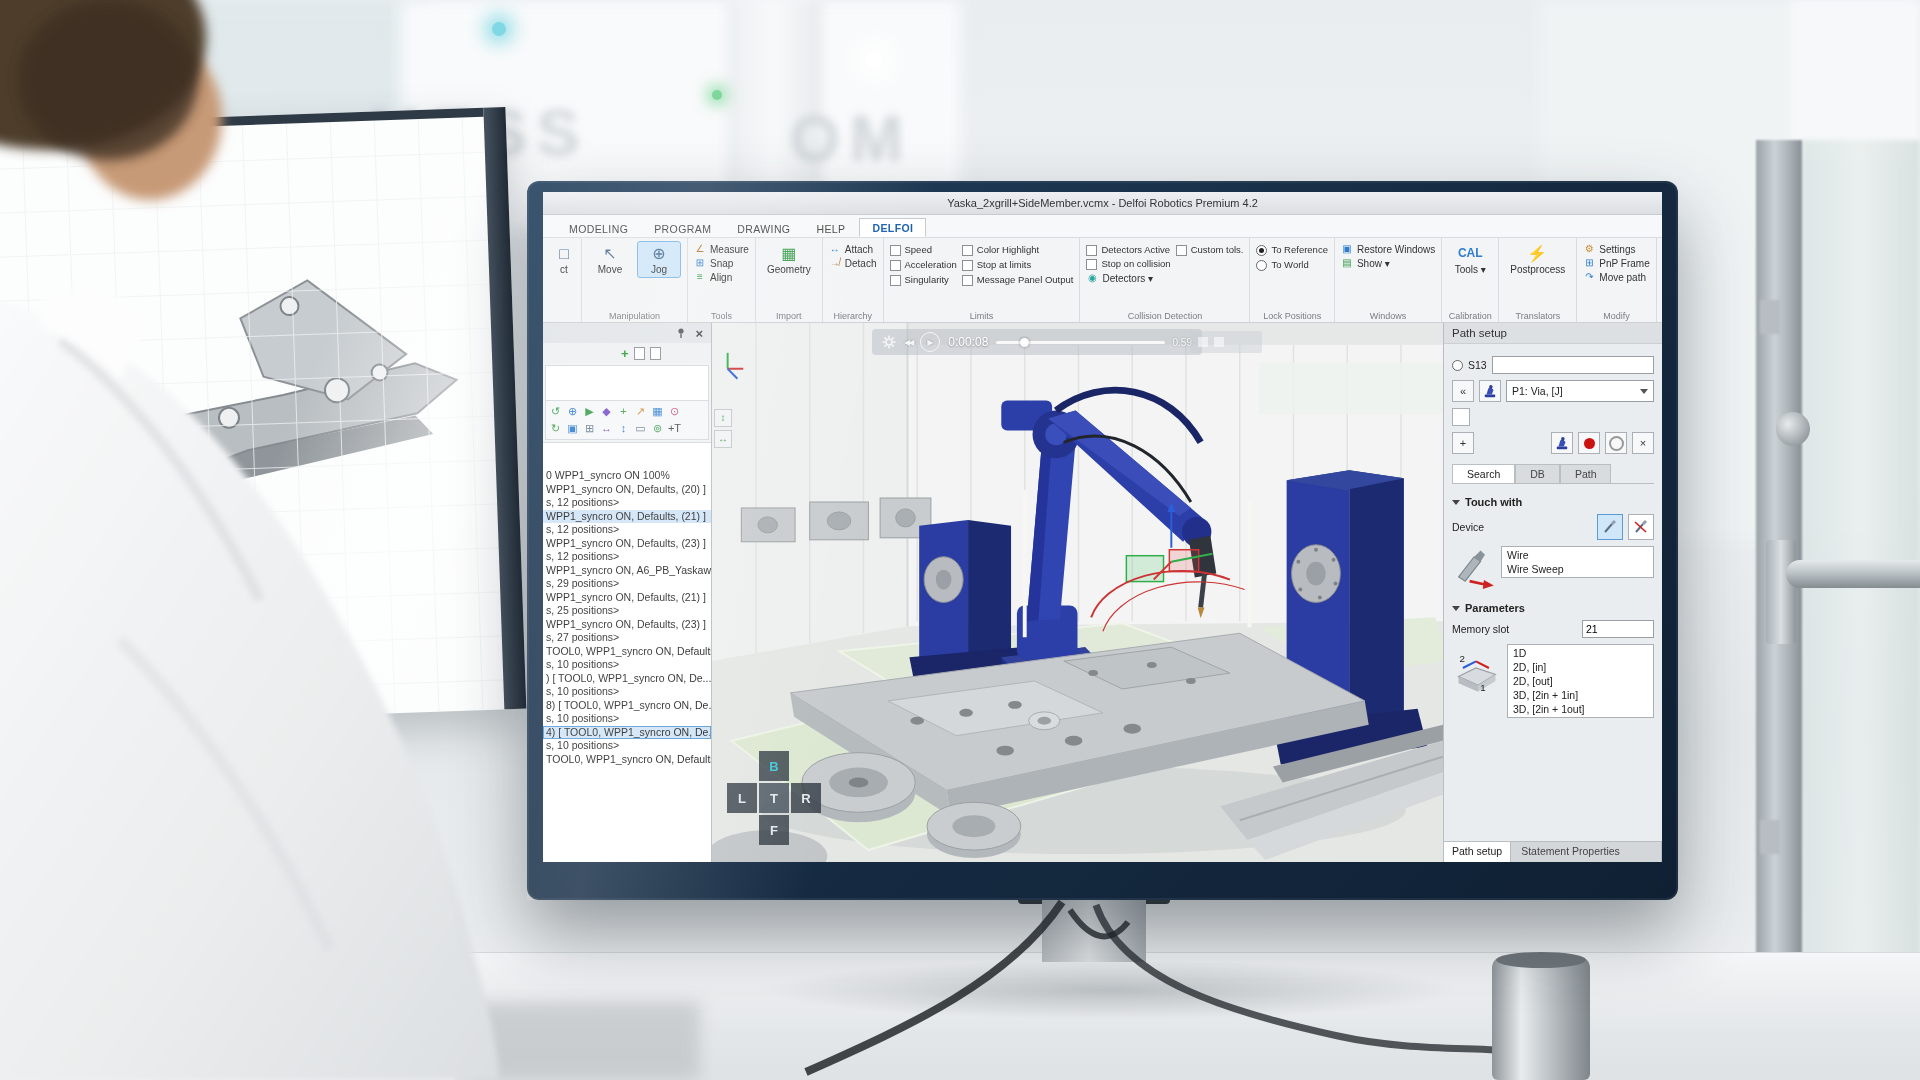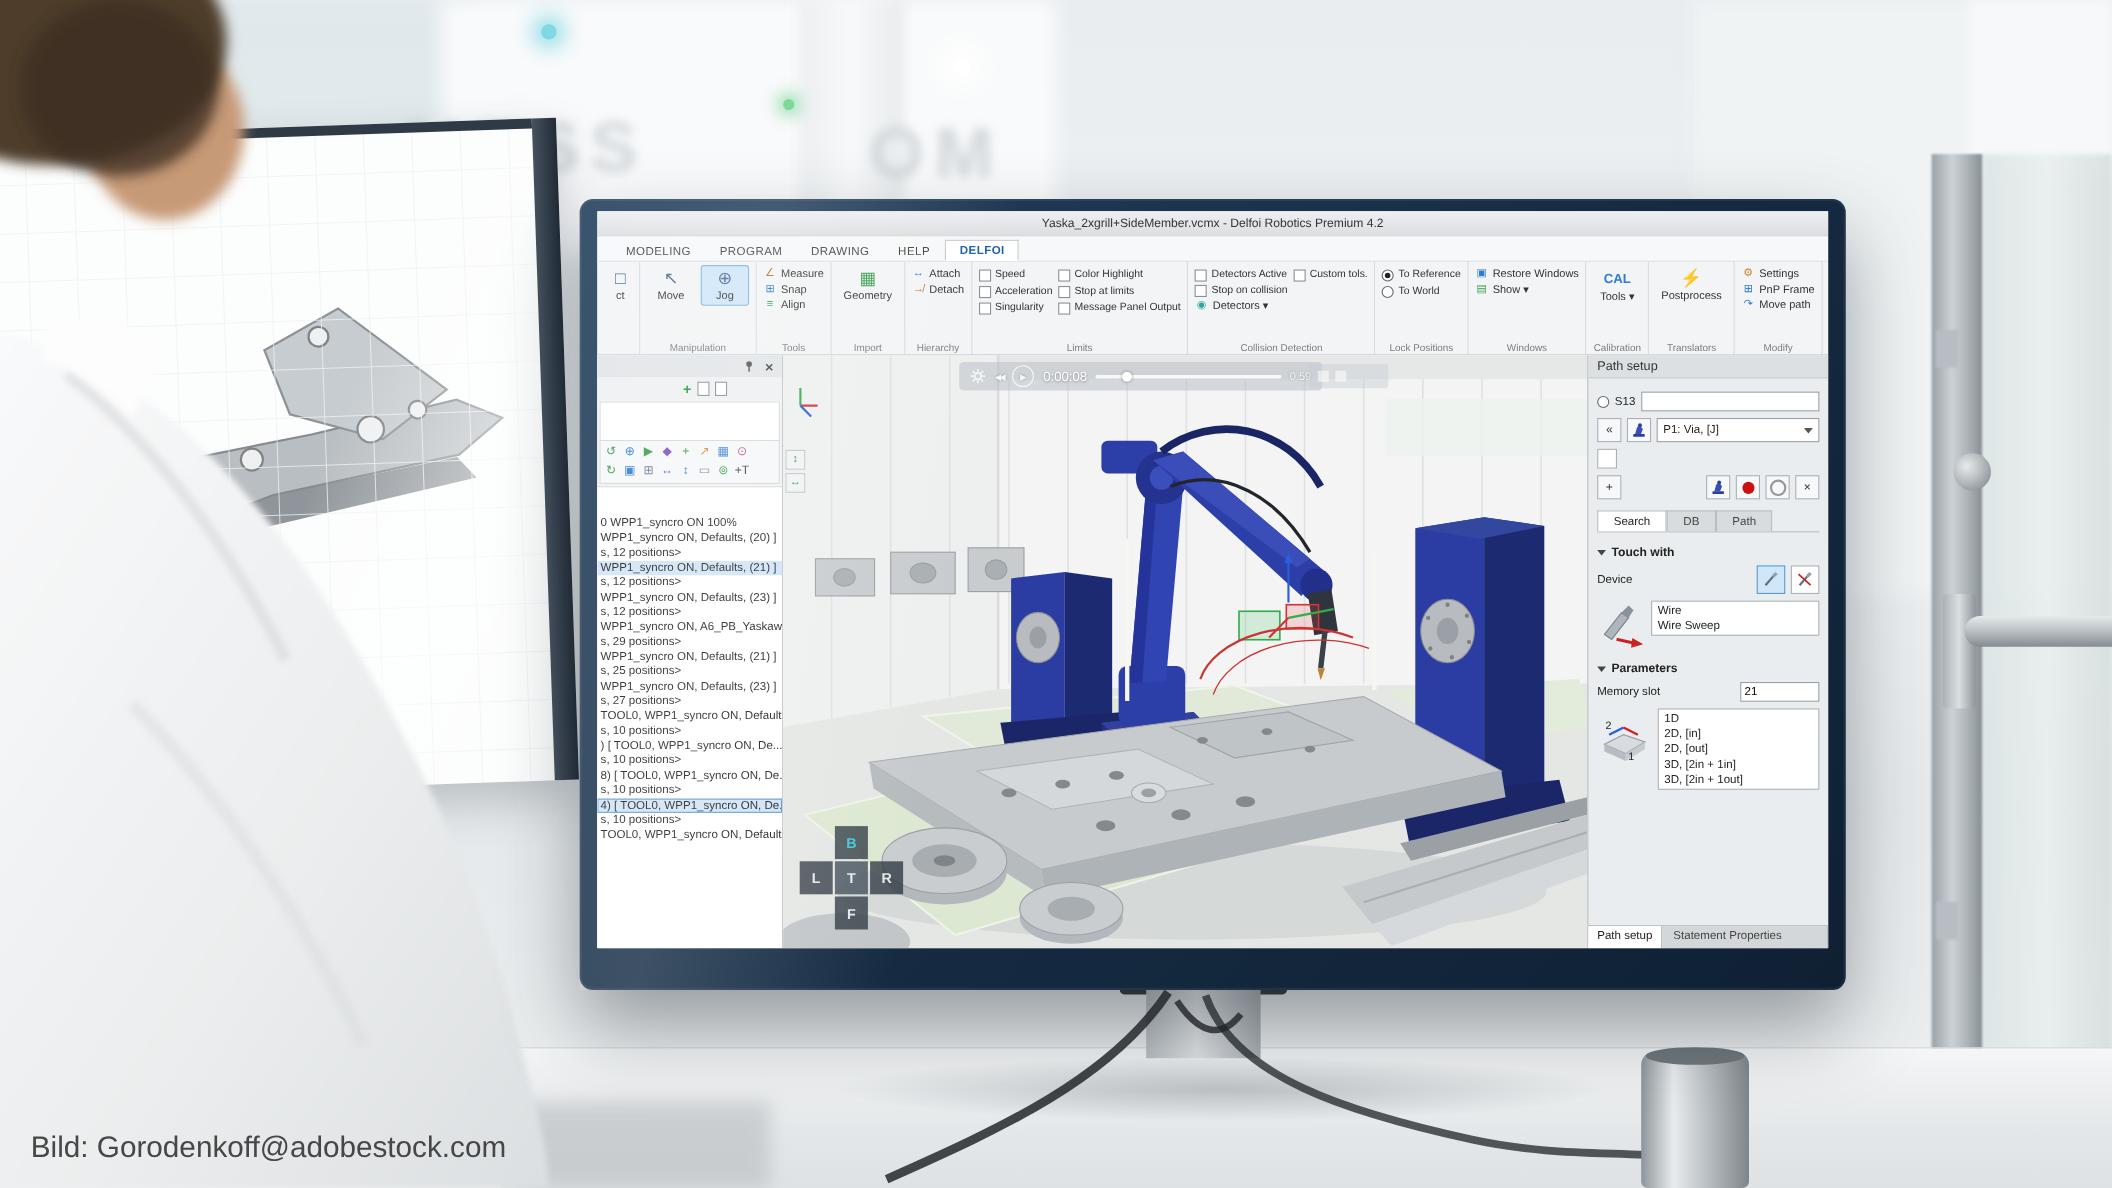--- a/index.html
+++ b/index.html
@@ -809,14 +809,13 @@
 
           <div class="rbt active"><span>Path setup</span></div>
               <div class="rbt"><span>Statement Properties</span></div>
             </div>
         </div>
       </div>
     </div>
     <div class="glare"></div>
   </div>
 
-  <div class="caption">Bild: Gorodenkoff@adobestock.com</div>
 </div>
 
 </body></html>

